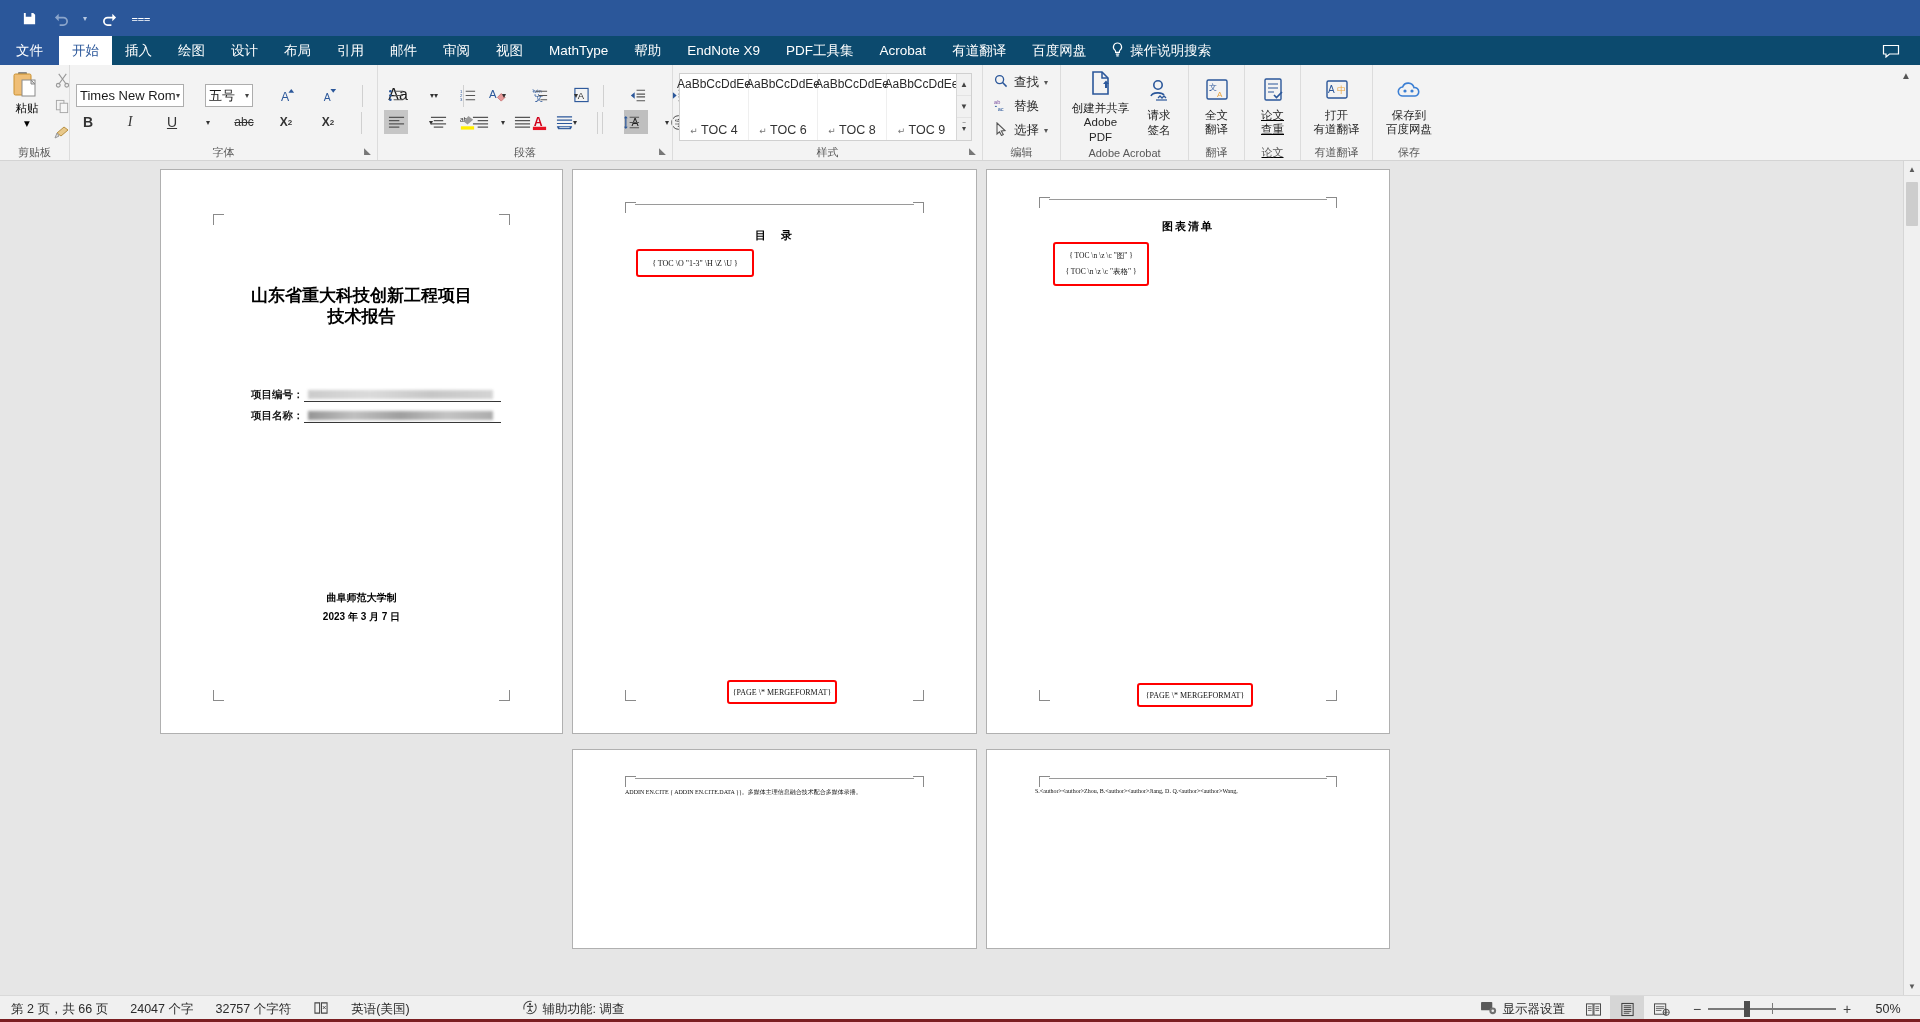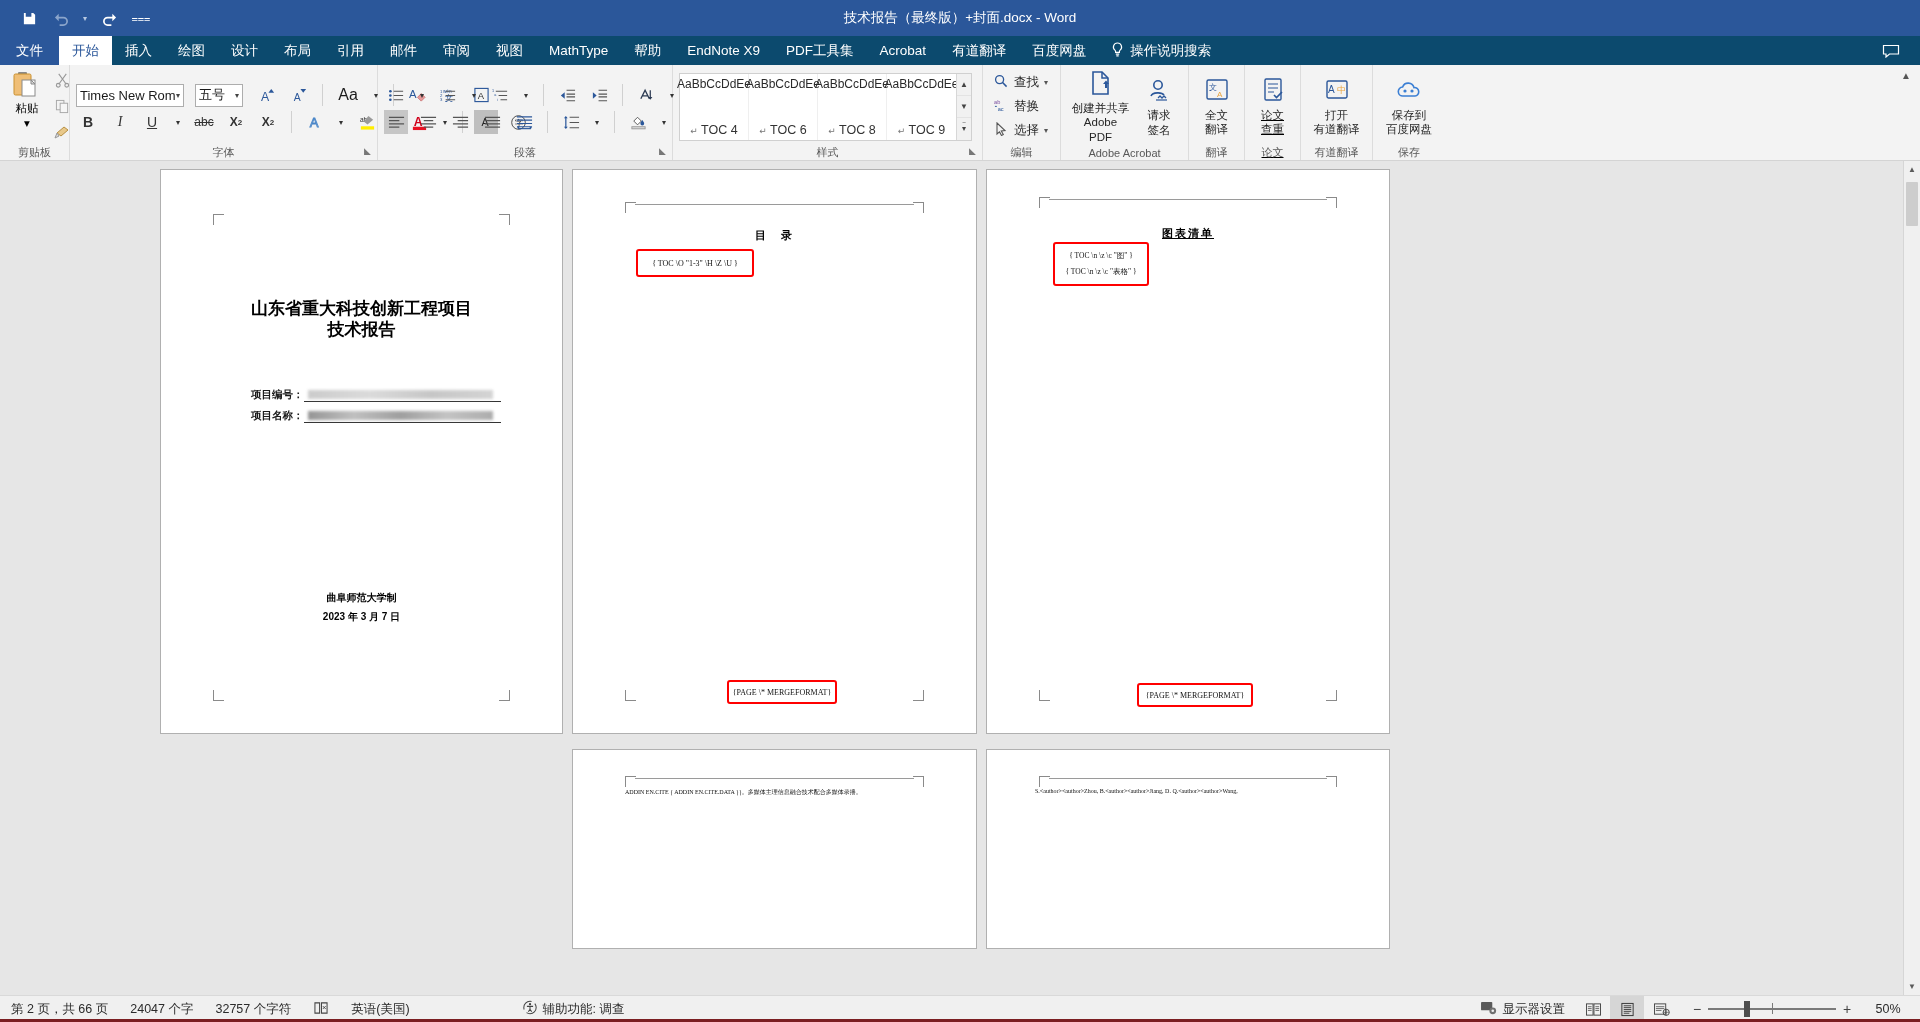--- a/index.html
+++ b/index.html
@@ -74,21 +74,21 @@
   .big-btn {
     display: flex; flex-direction: column; align-items: center; justify-content: center;
     min-width: 46px; padding: 2px 4px; font-size: 11.5px; color: #262626; line-height: 1.25;
     text-align: center;
   }
   .big-btn .ic { font-size: 20px; line-height: 1; margin-bottom: 2px; }
   .small-btn {
     width: 24px; height: 24px; display: flex; align-items: center; justify-content: center;
     font-size: 13px; color: #333;
   }
-  .row { display: flex; align-items: center; gap: 8px; }
+  .row { display: flex; align-items: flex-end; gap: 18px; }
   .col { display: flex; flex-direction: column; gap: 2px; }
   .vsep { width: 1px; height: 22px; background: #d0d0d0; margin: 0 3px; }
 
   
   .clip-group { width: 70px; }
   .clip-inner { display: flex; align-items: flex-start; gap: 2px; }
   .paste-btn { display: flex; flex-direction: column; align-items: center; width: 42px; font-size: 11.5px; }
 
   
   .font-box {
@@ -207,21 +207,20 @@
     </div>
     <div class="qat-caret">▾</div>
     <div class="qat-btn">
       <svg width="17" height="15" viewBox="0 0 18 16">
           <path fill="none" stroke="#fff" stroke-width="1.8" d="M14 7H7a4 4 0 0 0 0 8h4"></path>
           <path fill="#fff" d="M12 3l4 4-4 4z"></path>
         </svg>
     </div>
     <div class="qat-btn" style="font-size:11px;">⩶</div>
   </div>
-  <div class="title-center">技术报告（最终版）+封面.docx  -  Word</div>
 </div>
 
 <div class="tabbar">
   <div class="tab file">文件</div>
   <div class="tab active">开始</div>
   <div class="tab">插入</div>
   <div class="tab">绘图</div>
   <div class="tab">设计</div>
   <div class="tab">布局</div>
   <div class="tab">引用</div>
@@ -701,21 +700,21 @@
 
 <div class="docarea">
   <div class="pages">
 
     <div class="page" style="left:160px; top:0px; width:403px; height:565px;">
       <div class="pg-corner tl" style="left:52px; top:44px;"></div>
       <div class="pg-corner tr" style="right:52px; top:44px;"></div>
       <div class="pg-corner bl" style="left:52px; bottom:32px;"></div>
       <div class="pg-corner br" style="right:52px; bottom:32px;"></div>
 
-      <div class="cover-title" style="top:128px;">
+      <div class="cover-title" style="top:115px;">
         <div>山东省重大科技创新工程项目</div>
         <div>技术报告</div>
       </div>
 
       <div class="field-row" style="left:90px; top:218px; width:250px;">
         <span class="field-label">项目编号：</span>
         <span class="field-line" style="flex:1;">
           <span class="blur-bar"></span>
         </span>
       </div>
@@ -746,21 +745,21 @@
       <div class="field-code" style="left:154px; bottom:29px; width:110px; height:24px;">{PAGE   \* MERGEFORMAT}</div>
     </div>
 
     <div class="page" style="left:986px; top:0px; width:404px; height:565px;">
       <div class="pg-corner tl" style="left:52px; top:27px;"></div>
       <div class="pg-corner tr" style="right:52px; top:27px;"></div>
       <div class="pg-corner bl" style="left:52px; bottom:32px;"></div>
       <div class="pg-corner br" style="right:52px; bottom:32px;"></div>
       <div class="hdr-rule" style="left:62px; right:62px; top:29px;"></div>
 
-      <div class="pg-heading" style="top:56px;text-decoration:underline;">图表清单</div>
+      <div class="pg-heading" style="top:49px;">图表清单</div>
 
       <div class="field-stack" style="left:66px; top:72px; width:96px;">
         <div>{ TOC \n \z \c "图" }</div>
         <div>{ TOC \n \z \c "表格" }</div>
       </div>
 
       <div class="field-code" style="left:150px; bottom:26px; width:116px; height:24px;">{PAGE   \* MERGEFORMAT}</div>
     </div>
 
 

